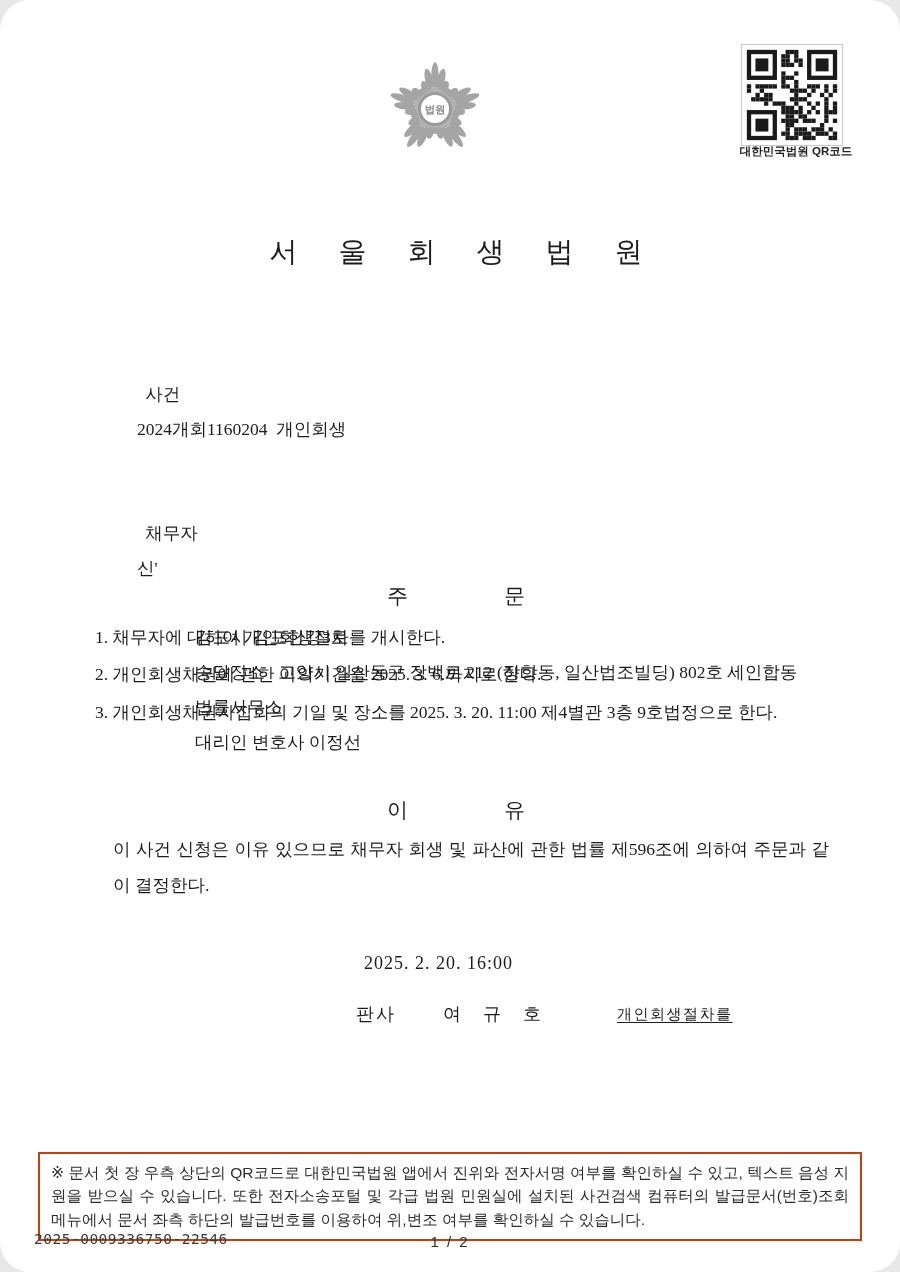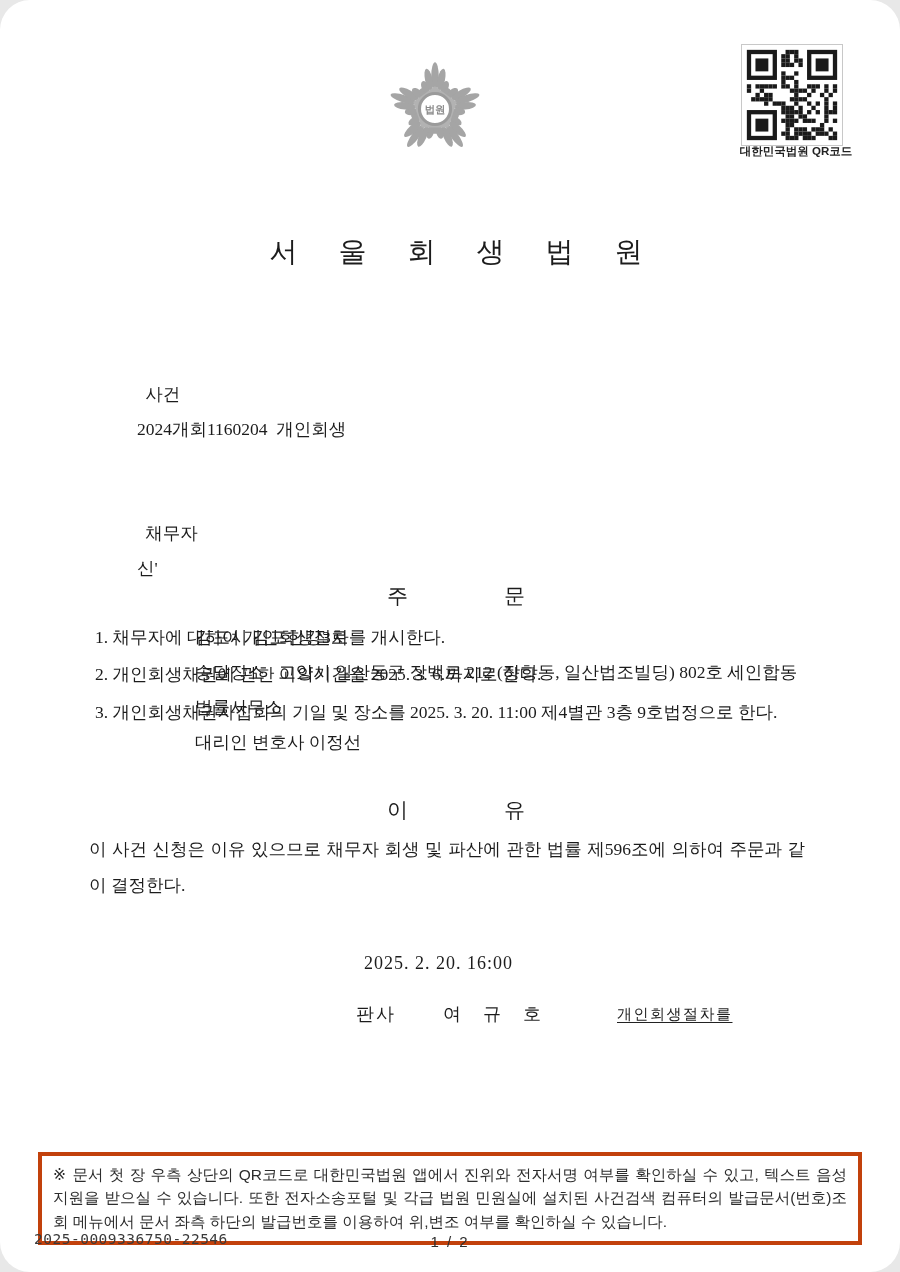--- a/index.html
+++ b/index.html
@@ -33,32 +33,32 @@
               font-size:17.5px;line-height:34.8px;}
   .row{white-space:pre-wrap;}
   .flabel{display:inline-block;width:78px;margin-right:22px;
           text-align:justify;text-align-last:justify;vertical-align:top;margin-left:24px;}
   .fvalue{display:inline-block;width:614px;vertical-align:top;margin-left:42px;}
   .indent{padding-left:100px;}
   
   .order-items{position:absolute;left:95px;top:619px;width:718px;
                font-size:17.5px;line-height:37.4px;}
   .order-item{padding-left:19px;text-indent:-19px;text-align:justify;}
-  .reason-text{position:absolute;left:89px;top:831px;width:716px;
+  .reason-text{position:absolute;left:113px;top:831px;width:716px;
                font-size:17.5px;line-height:36px;text-align:justify;}
   
   .datetime{position:absolute;left:364px;top:953px;font-size:18px;letter-spacing:1px;}
   .judge-row{position:absolute;left:0;top:1002px;width:100%;height:32px;}
   .judge-label{position:absolute;left:356px;font-size:18px;letter-spacing:2px;}
   .judge-name{position:absolute;left:443px;font-size:18px;letter-spacing:22px;margin-right:-22px;}
   .esign{position:absolute;left:617px;top:3px;font-size:15px;letter-spacing:1.5px;
          text-decoration:underline;text-underline-offset:3px;color:#222;}
   
   .notice-box{position:absolute;left:38px;top:1152px;width:824px;box-sizing:border-box;
-              border:4px solid #c2410c;padding:7px 11px 8px 11px;
+              border:2px solid #c2410c;padding:7px 11px 8px 11px;
               font-family:"Liberation Sans","DejaVu Sans",sans-serif;
               font-size:15.5px;line-height:1.5;color:#2d2d2d;text-align:justify;}
   .issue-no{position:absolute;left:34px;top:1231px;
             font-family:"DejaVu Sans Mono","Liberation Mono",monospace;
             font-size:14.5px;color:#3a3a3a;letter-spacing:.5px;}
   .page-no{position:absolute;left:0;right:0;top:1233px;text-align:center;
            font-family:"Liberation Sans","DejaVu Sans",sans-serif;
            font-size:15px;color:#2d2d2d;letter-spacing:2px;}
 </style>
 </head>

